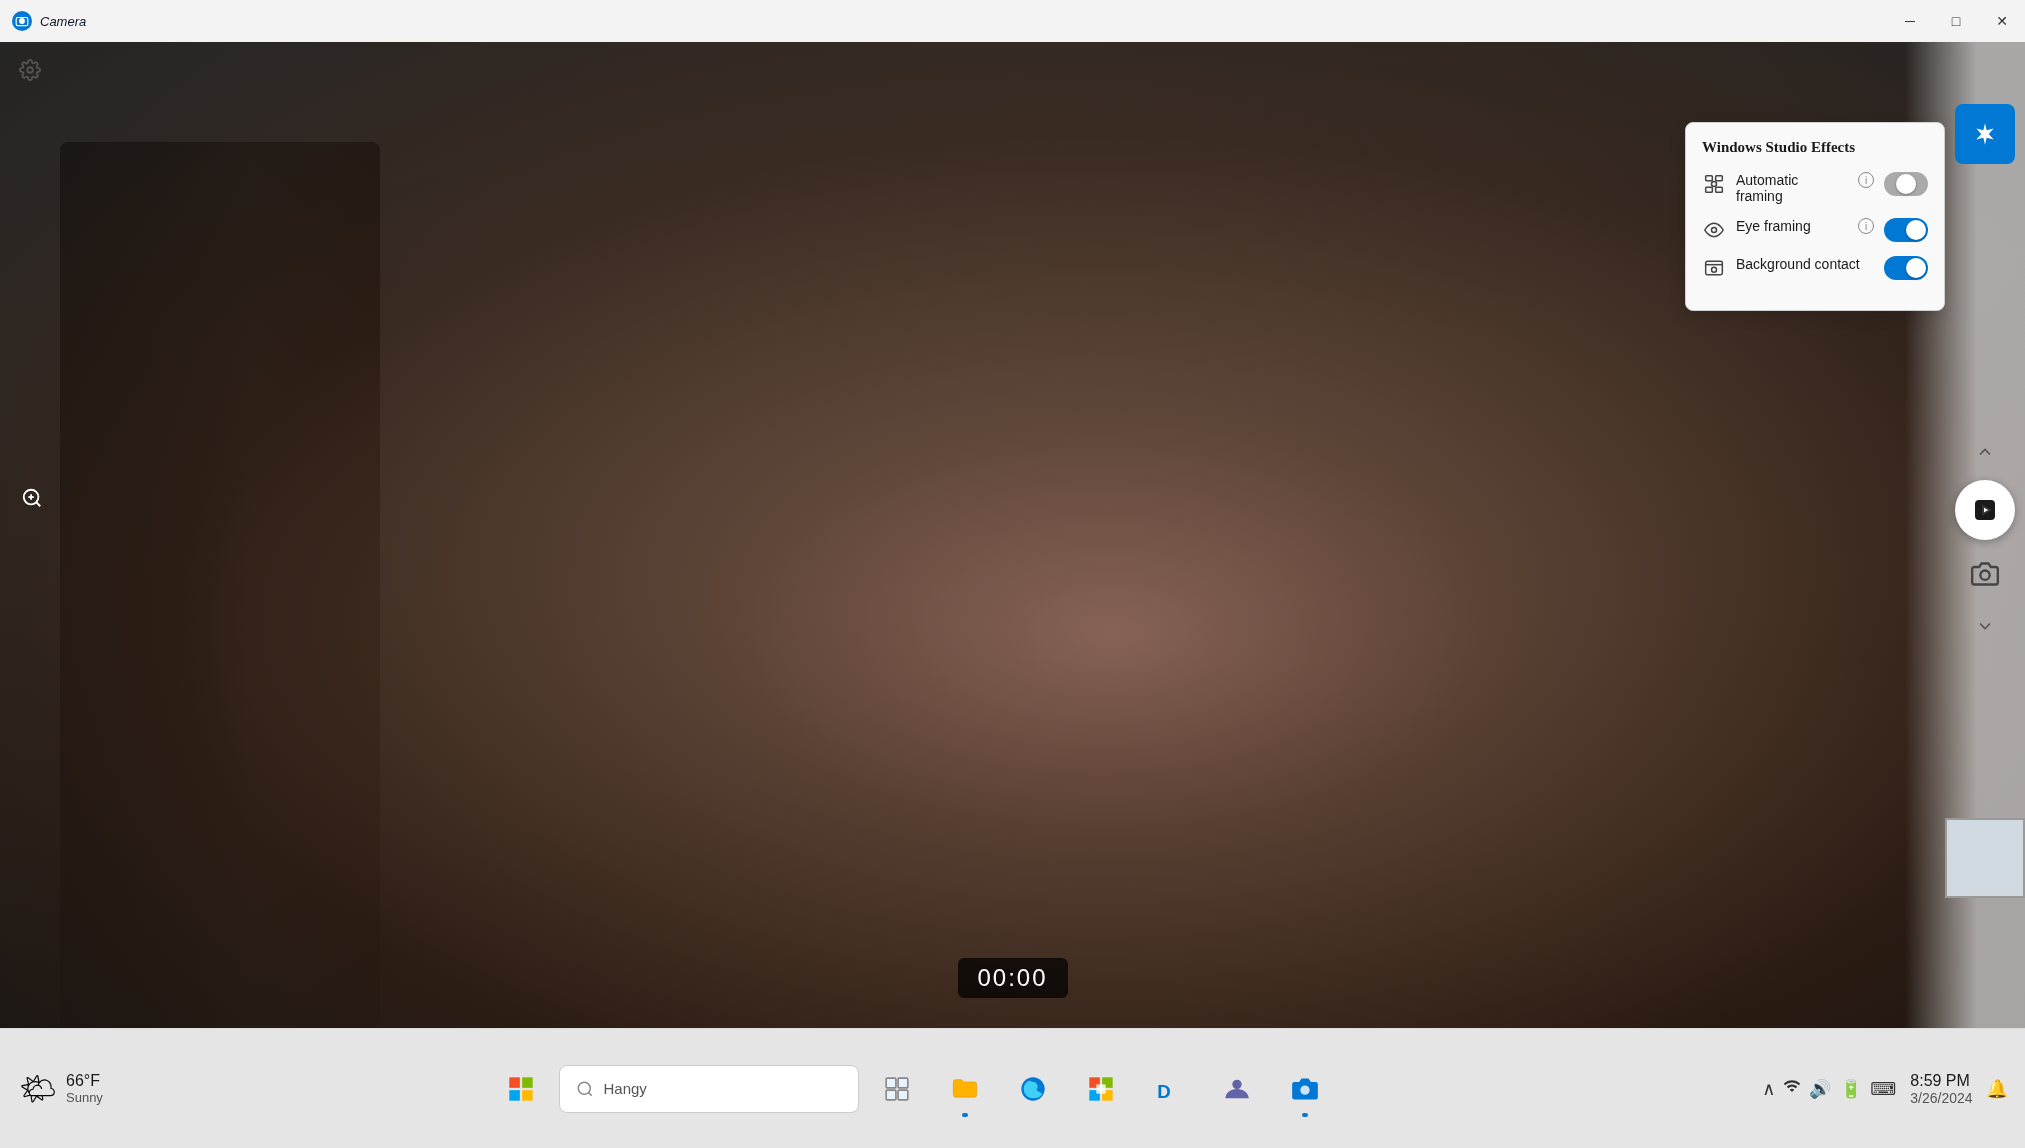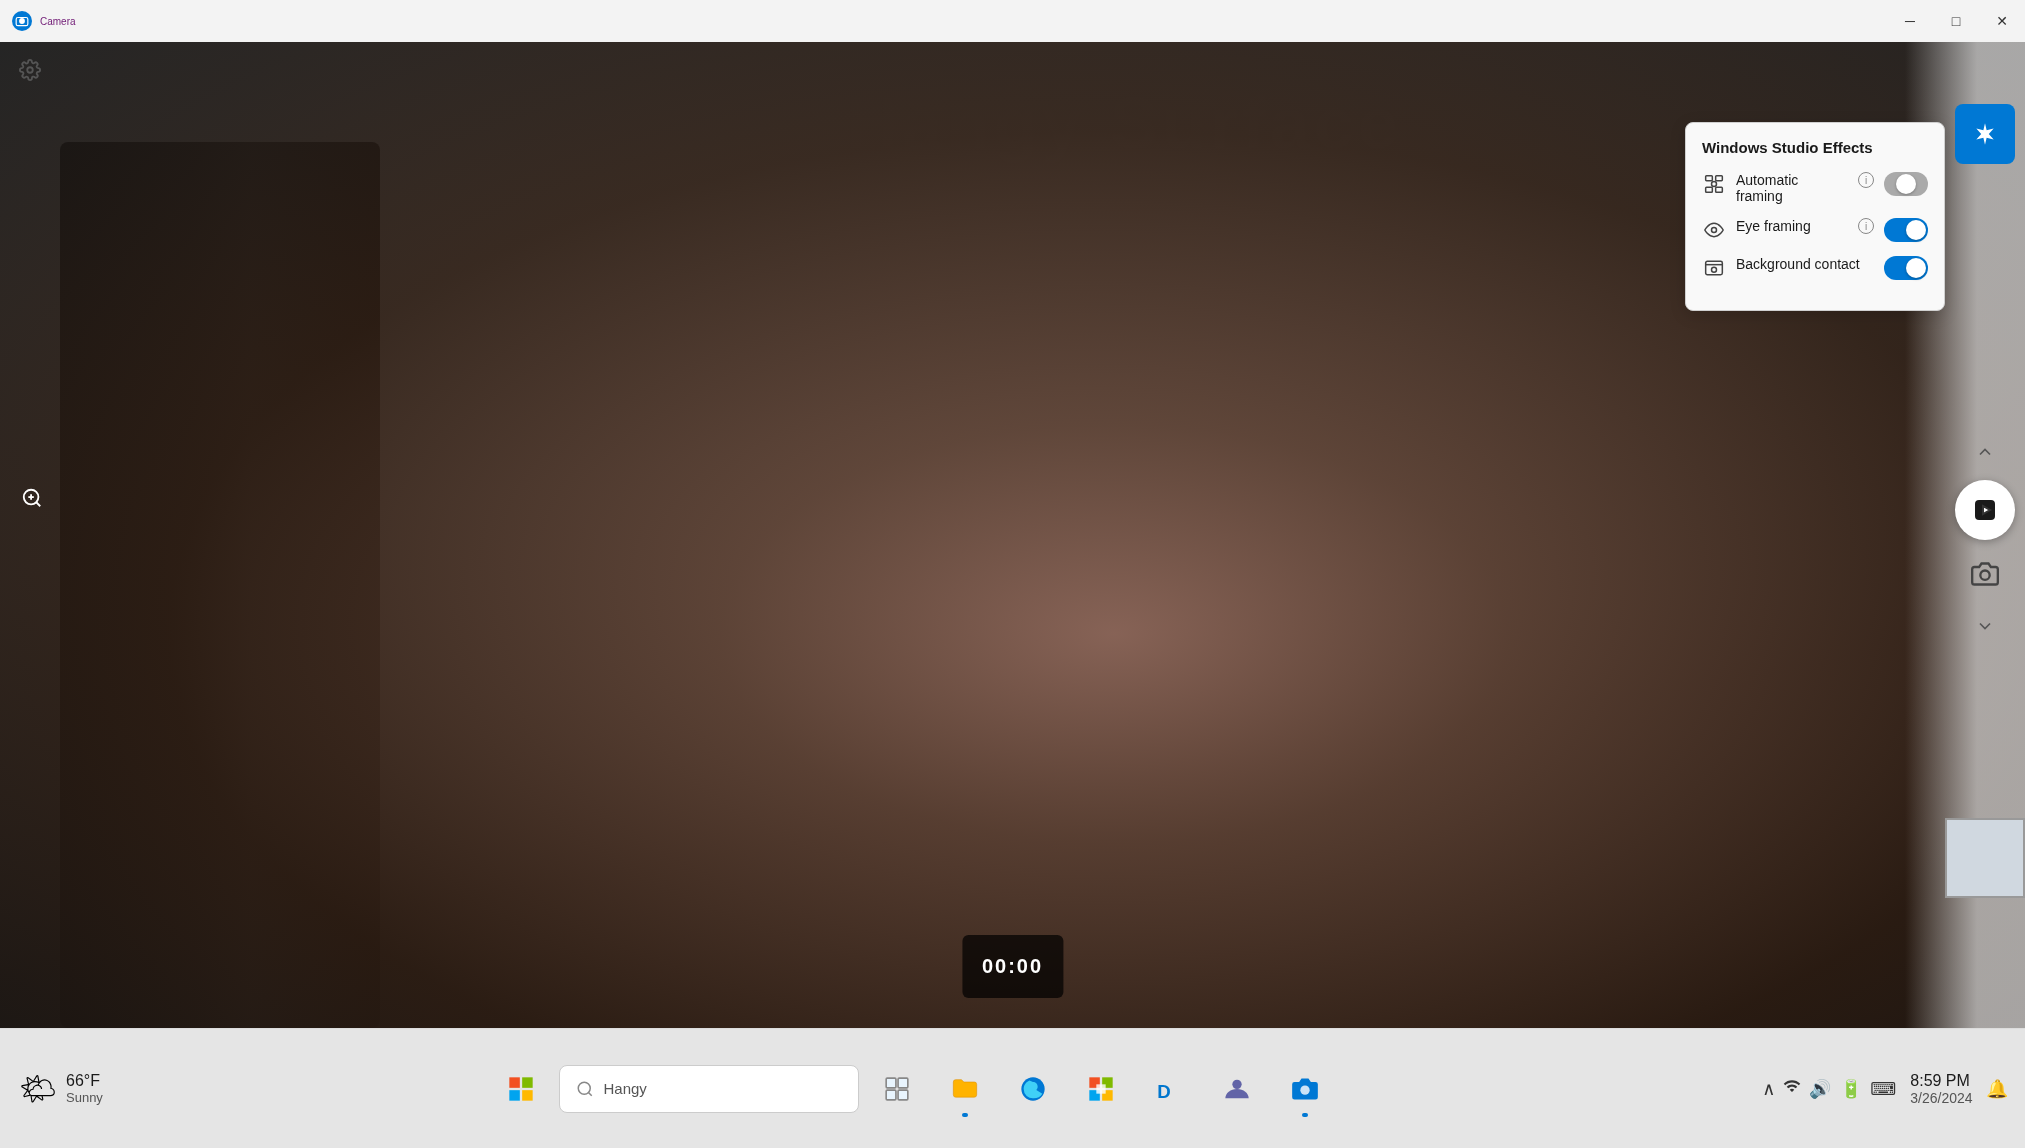--- a/index.html
+++ b/index.html
@@ -31,23 +31,24 @@
       margin-right: 8px;
       background: #0078d4;
       border-radius: 50%;
       display: flex;
       align-items: center;
       justify-content: center;
       font-size: 11px;
       color: white;
     }
     .title-bar-text {
-      font-size: 10px;
-      color: #701a75;
+      font-size: 13px;
+      color: #0f172a;
       flex: 1;
+      font-style: italic;
     }
     .title-bar-controls {
       display: flex;
       height: 100%;
     }
     .title-bar-btn {
       width: 46px;
       height: 100%;
       display: flex;
       align-items: center;
@@ -152,24 +153,24 @@
     }
 
     
     .timer-overlay {
       position: absolute;
       bottom: 30px;
       left: 50%;
       transform: translateX(-50%);
       background: rgba(0,0,0,0.7);
       color: white;
-      padding: 20px 20px;
+      padding: 6px 20px;
       border-radius: 6px;
-      font-size: 20px;
-      font-weight: 700;
+      font-size: 24px;
+      font-weight: 400;
       letter-spacing: 2px;
       z-index: 50;
     }
 
     
     .right-controls {
       position: absolute;
       right: 0;
       top: 42px;
       width: 80px;
@@ -269,20 +270,21 @@
       border-radius: 8px;
       padding: 16px;
       z-index: 200;
       box-shadow: 0 4px 16px rgba(0,0,0,0.15);
     }
     .panel-title {
       font-size: 15px;
       font-weight: 600;
       color: #1a1a1a;
       margin-bottom: 16px;
+      font-family: Liberation Serif, serif;
     }
     .effect-row {
       display: flex;
       margin-bottom: 14px;
       gap: 10px;
     }
     .effect-icon {
       width: 24px;
       height: 24px;
       display: flex;

